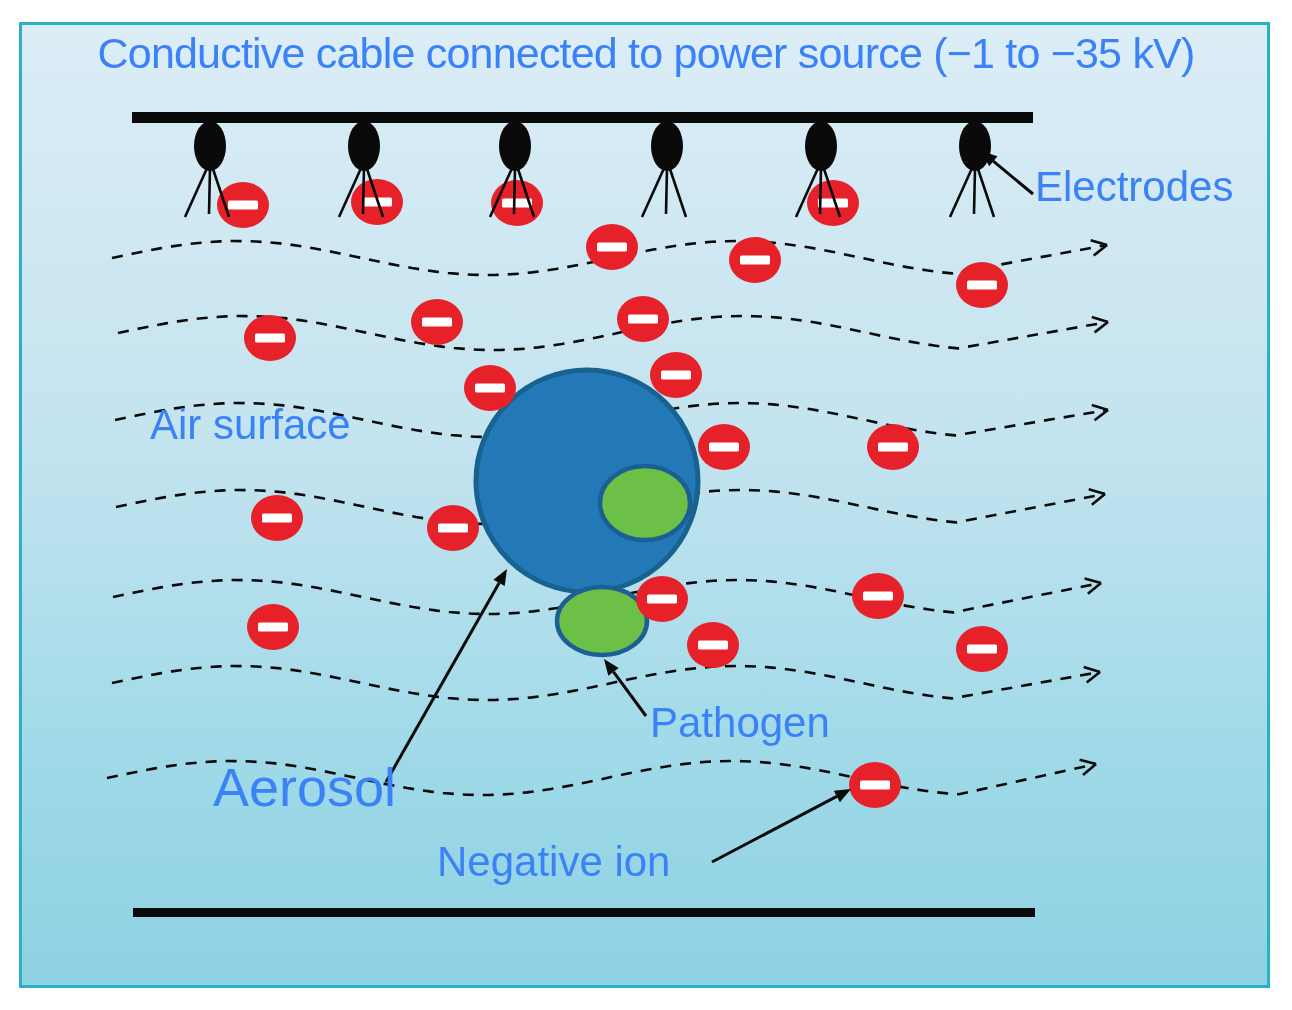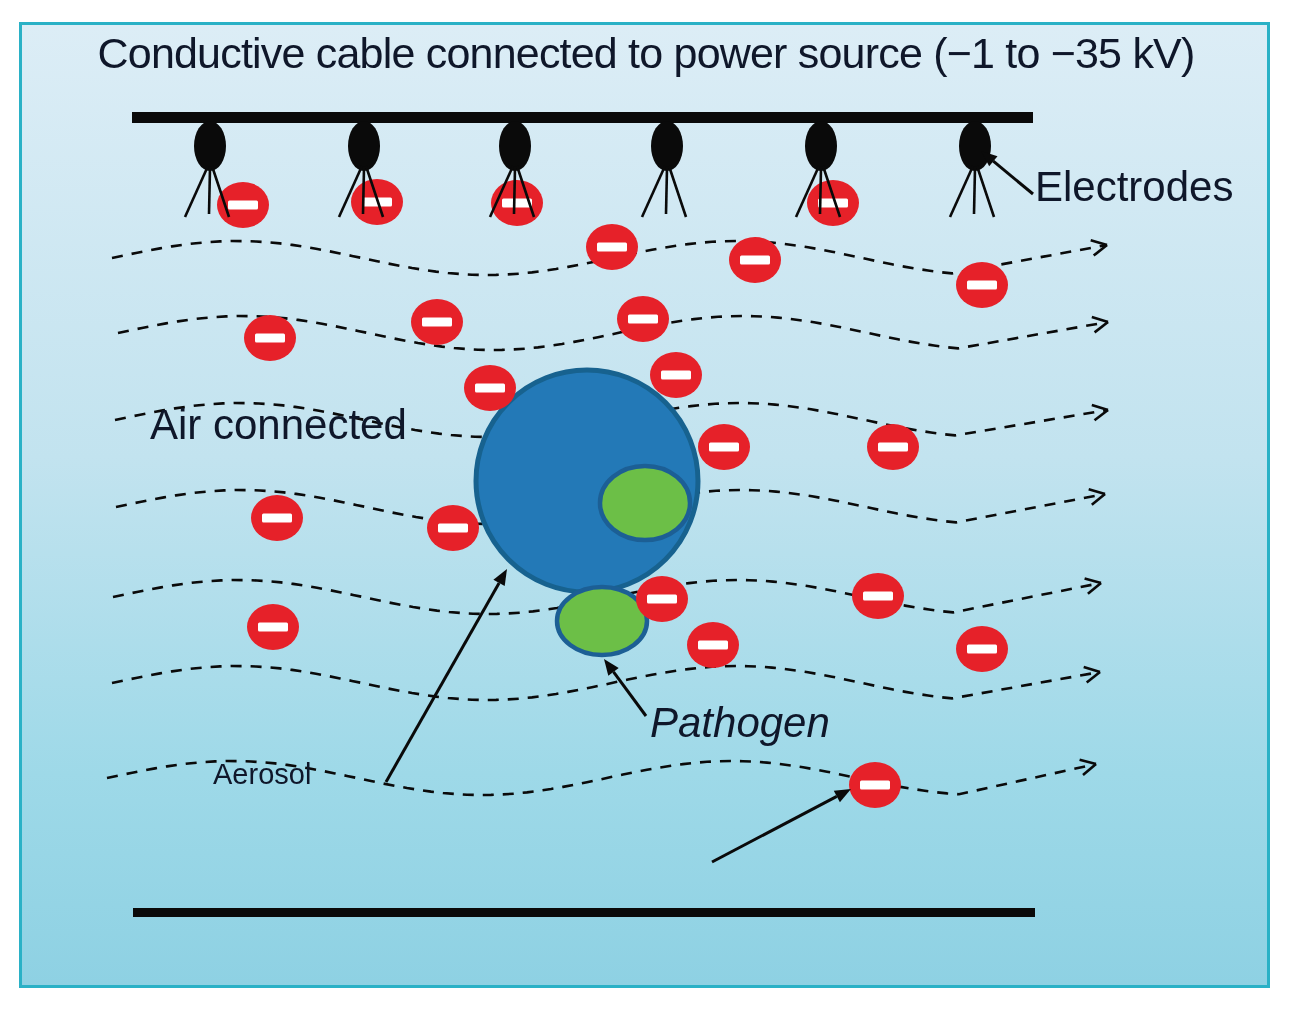--- a/index.html
+++ b/index.html
@@ -2,26 +2,26 @@
 <html><head>
 <meta charset="utf-8">
 <style>
   html,body{margin:0;padding:0;background:#ffffff;}
   #stage{position:relative;width:1292px;height:1010px;background:#ffffff;overflow:hidden;
          font-family:"Liberation Sans", sans-serif;}
   #canvas{position:absolute;left:19px;top:22px;width:1245px;height:960px;
           border:3px solid #2ab1c6;
           background:linear-gradient(180deg,#dcedf6 0%,#c2e3ef 45%,#9ed9e8 78%,#8ed1e3 100%);}
   svg#overlay{position:absolute;left:0;top:0;width:1292px;height:1010px;}
-  .label{position:absolute;color:#0f172a;white-space:nowrap;line-height:1.0;}
+  .label{position:absolute;color:#3b82f6;white-space:nowrap;line-height:1.0;}
   .title{left:20px;top:32px;width:1252px;text-align:center;font-size:43px;letter-spacing:-0.8px;}
   .lbl-electrodes{left:1035px;top:166px;font-size:42px;text-align:right;}
   .lbl-air{left:150px;top:404px;font-size:42px;}
-  .lbl-aerosol{left:213px;top:760px;font-size:29px;}
-  .lbl-pathogen{left:650px;top:702px;font-size:42px;font-style:italic;}
+  .lbl-aerosol{left:213px;top:760px;font-size:54px;}
+  .lbl-pathogen{left:650px;top:702px;font-size:42px;}
   .lbl-negion{left:437px;top:841px;font-size:42px;}
   .bottom-caption{left:60px;top:929px;width:1070px;text-align:center;font-size:44px;letter-spacing:-0.8px;}
 </style>
 </head>
 <body>
 
 <div id="stage">
   <div id="canvas"></div>
   <svg id="overlay" viewBox="0 0 1292 1010" xmlns="http://www.w3.org/2000/svg">
       <path d="M 112 258 L 124.0 255.4 L 136.0 253.0 L 148.0 250.6 L 160.0 248.4 L 172.0 246.4 L 184.0 244.6 L 196.0 243.2 L 208.0 242.1 L 220.0 241.4 L 232.0 241.0 L 244.0 241.1 L 256.0 241.5 L 268.0 242.3 L 280.0 243.4 L 292.0 244.9 L 304.0 246.7 L 316.0 248.7 L 328.0 251.0 L 340.0 253.4 L 352.0 255.9 L 364.0 258.4 L 376.0 261.0 L 388.0 263.5 L 400.0 265.8 L 412.0 268.0 L 424.0 269.9 L 436.0 271.6 L 448.0 273.0 L 460.0 274.0 L 472.0 274.7 L 484.0 275.0 L 496.0 274.9 L 508.0 274.4 L 520.0 273.6 L 532.0 272.4 L 544.0 270.8 L 556.0 269.0 L 568.0 266.9 L 580.0 264.7 L 592.0 262.2 L 604.0 259.7 L 616.0 257.1 L 628.0 254.6 L 640.0 252.1 L 652.0 249.8 L 664.0 247.7 L 676.0 245.8 L 688.0 244.1 L 700.0 242.8 L 712.0 241.8 L 724.0 241.2 L 736.0 241.0 L 748.0 241.2 L 760.0 241.7 L 772.0 242.6 L 784.0 243.9 L 796.0 245.5 L 808.0 247.3 L 820.0 249.4 L 832.0 251.7 L 844.0 254.2 L 856.0 256.7 L 868.0 259.3 L 880.0 261.8 L 892.0 264.3 L 904.0 266.6 L 916.0 268.7 L 928.0 270.5 L 940.0 272.1 L 952.0 273.4 L 1107 245" fill="none" stroke="#0a0a0a" stroke-width="2.6" stroke-dasharray="11 9"></path>
@@ -178,16 +178,17 @@
       <polygon points="981,151 997.5,156.2 989.2,166.2" fill="#0a0a0a"></polygon>
       <line x1="386" y1="782" x2="499.1" y2="582.9" stroke="#0a0a0a" stroke-width="3"></line>
       <polygon points="507,569 504.7,586.1 493.4,579.7" fill="#0a0a0a"></polygon>
       <line x1="646" y1="716" x2="613.5" y2="671.9" stroke="#0a0a0a" stroke-width="3"></line>
       <polygon points="604,659 618.7,668.0 608.3,675.7" fill="#0a0a0a"></polygon>
       <line x1="712" y1="862" x2="836.8" y2="796.4" stroke="#0a0a0a" stroke-width="3"></line>
       <polygon points="851,789 839.9,802.2 833.8,790.7" fill="#0a0a0a"></polygon>
     </svg>
   <div class="label title">Conductive cable connected to power source (−1 to −35 kV)</div>
   <div class="label lbl-electrodes">Electrodes</div>
-  <div class="label lbl-air">Air connected</div>
+  <div class="label lbl-air">Air surface</div>
   <div class="label lbl-aerosol">Aerosol</div>
   <div class="label lbl-pathogen">Pathogen</div>
+  <div class="label lbl-negion">Negative ion</div>
 </div>
 
 </body></html>

